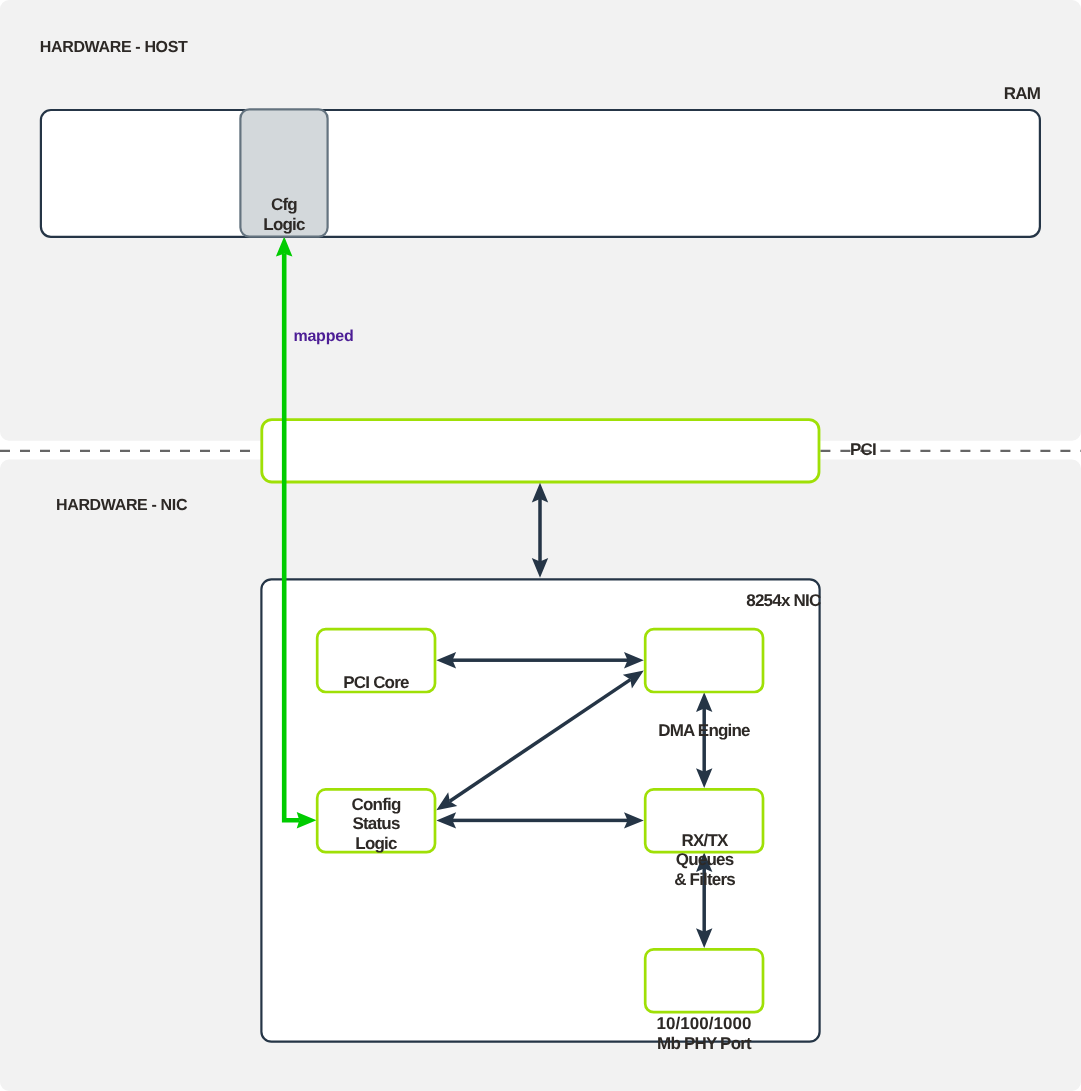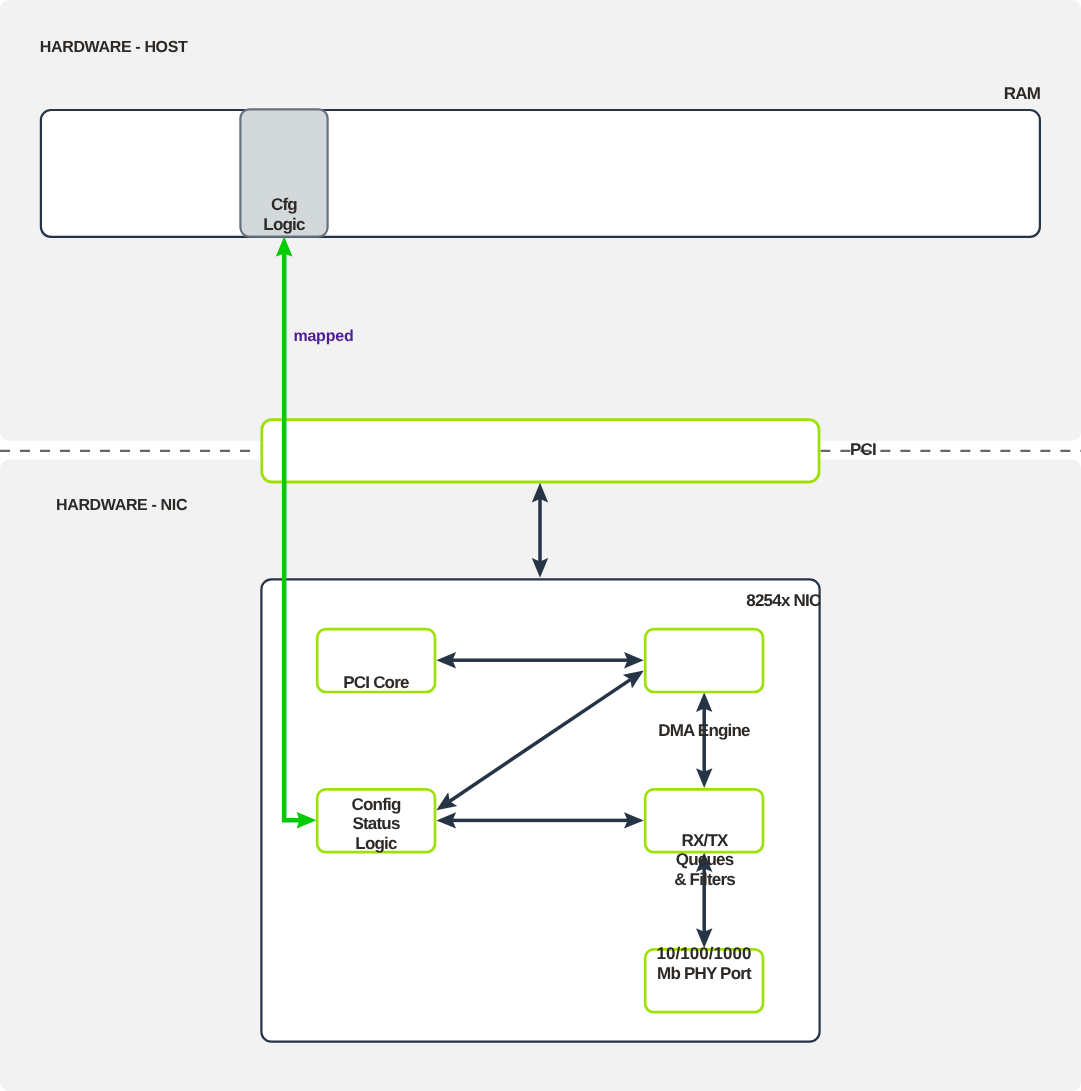--- a/index.html
+++ b/index.html
@@ -24,21 +24,21 @@
              justify-content:center;text-align:center;z-index:6;}
   .blocktext .txt{font-size:17px;font-weight:bold;color:#2d2926;
                   letter-spacing:-0.8px;line-height:19.6px;}
 
   #cfg-regs-text{left:239.3px;top:105.9px;width:89.4px;height:129.4px;}
   #cfg-regs-text .txt{line-height:20.3px;}
   #pci-core-text{left:315.6px;top:627.0px;width:120.8px;height:65.6px;}
   #dma-engine-text{left:643.6px;top:627.0px;width:120.8px;height:65.6px;margin-top:48px;}
   #config-logic-text{left:315.6px;top:787.9px;width:120.8px;height:65.6px;}
   #rxtx-queues-text{left:643.6px;top:787.9px;width:122px;height:65.6px;margin-top:36px;}
-  #phy-port-text{left:643.6px;top:918px;width:120.8px;height:65.6px;}
+  #phy-port-text{left:643.6px;top:988px;width:120.8px;height:65.6px;}
   .numline{letter-spacing:0.05px;}
 
   #nic-title{left:260.4px;top:591.3px;width:560px;}
   #ram-title{left:40px;top:84.2px;width:1000px;}
   #pci-label{left:264px;top:440.4px;width:612px;}
 
   #mapped-label{position:absolute;left:293.4px;top:328.2px;
                 font-size:16px;font-weight:bold;color:#4c1d95;
                 letter-spacing:-0.2px;white-space:nowrap;z-index:6;}
 </style>

